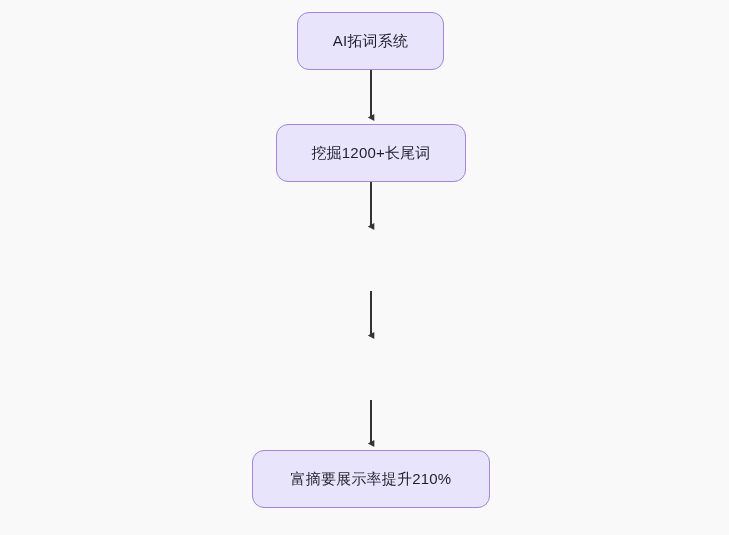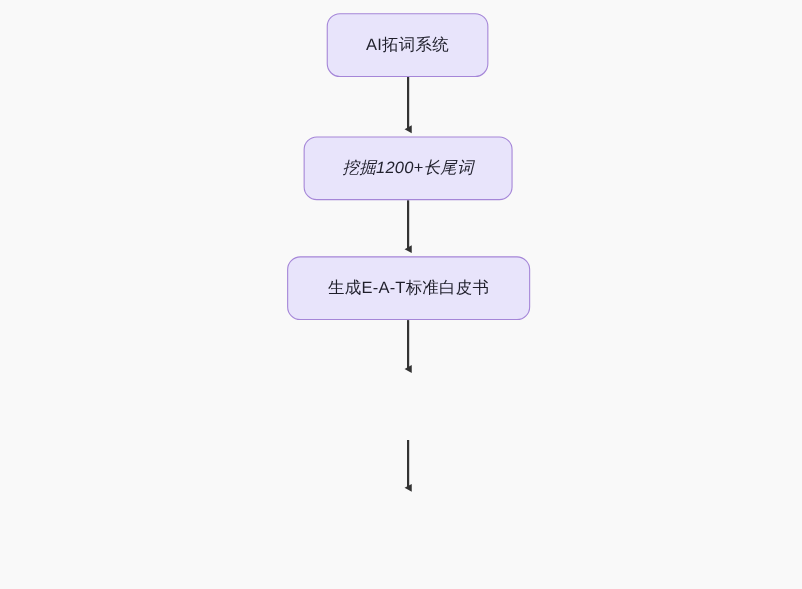--- a/index.html
+++ b/index.html
@@ -64,23 +64,23 @@
 
     <line x1="371" y1="291" x2="371" y2="335.5" stroke="#333333" stroke-width="2" marker-end="url(#arrowhead)"></line>
 
     <line x1="371" y1="400" x2="371" y2="443.5" stroke="#333333" stroke-width="2" marker-end="url(#arrowhead)"></line>
   </svg>
 
   <div class="node" style="left:297px; top:12px; width:147px; height:58px;">
     <span class="node-label">AI拓词系统</span>
   </div>
 
-  <div class="node" style="left:276px; top:124px; width:190px; height:58px;font-style:italic;">
+  <div class="node" style="left:276px; top:124px; width:190px; height:58px;">
     <span class="node-label">挖掘1200+长尾词</span>
-  </div>
-
-  <div class="node" style="left:261px; top:233px; width:221px; height:58px;">
-    <span class="node-label">生成E-A-T标准白皮书</span>
   </div>
 
 
 
+  <div class="node" style="left:252px; top:450px; width:238px; height:58px;">
+    <span class="node-label">富摘要展示率提升210%</span>
+  </div>
+
 </div>
 
 </body></html>

